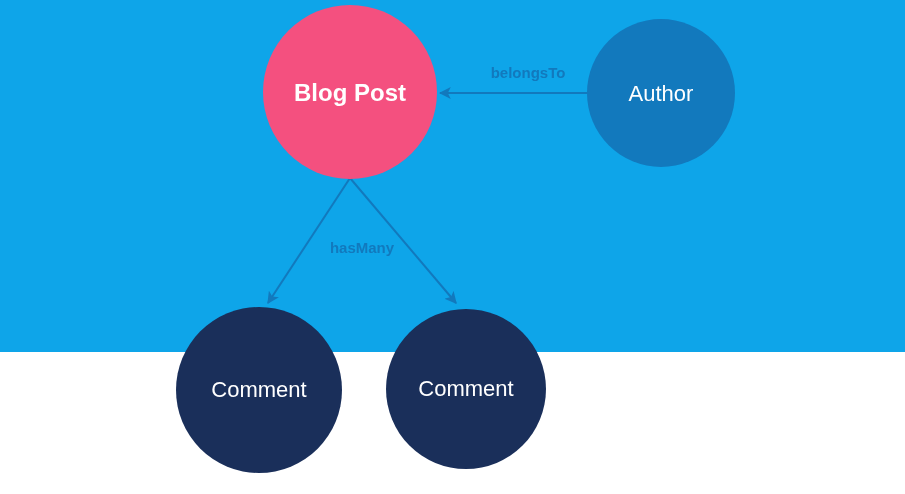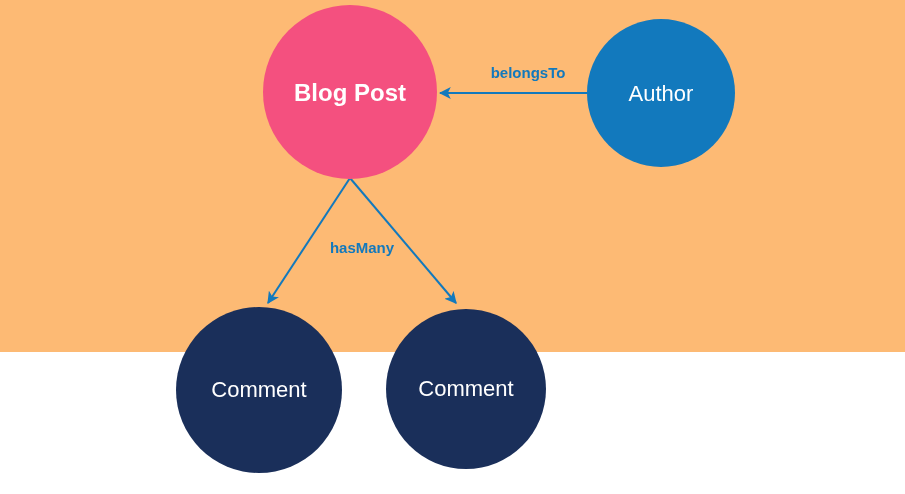--- a/index.html
+++ b/index.html
@@ -10,21 +10,21 @@
   body {
     width: 905px;
     height: 494px;
     overflow: hidden;
     font-family: "Liberation Sans", sans-serif;
   }
   #diagram-canvas {
     position: relative;
     width: 905px;
     height: 352px;
-    background: #fdba74;
+    background: #0ea5e9;
   }
   #diagram-svg {
     position: absolute;
     top: 0;
     left: 0;
     width: 905px;
     height: 494px;
   }
   .node-label {
     fill: #ffffff;

